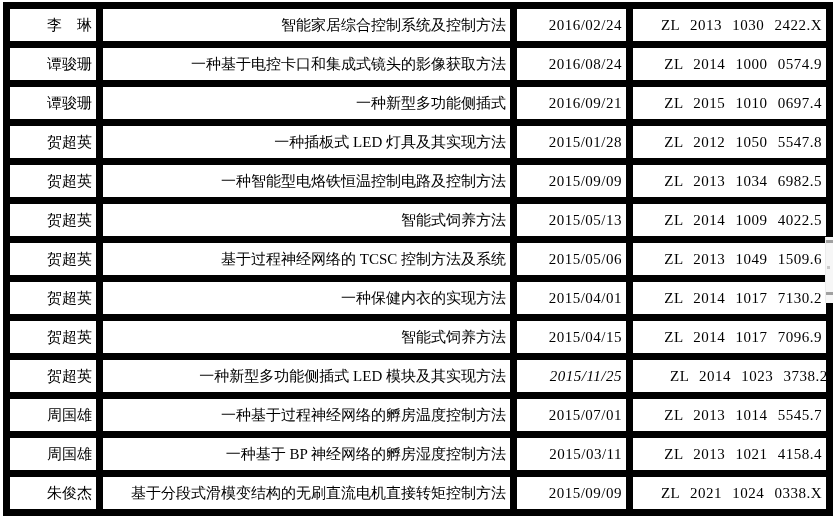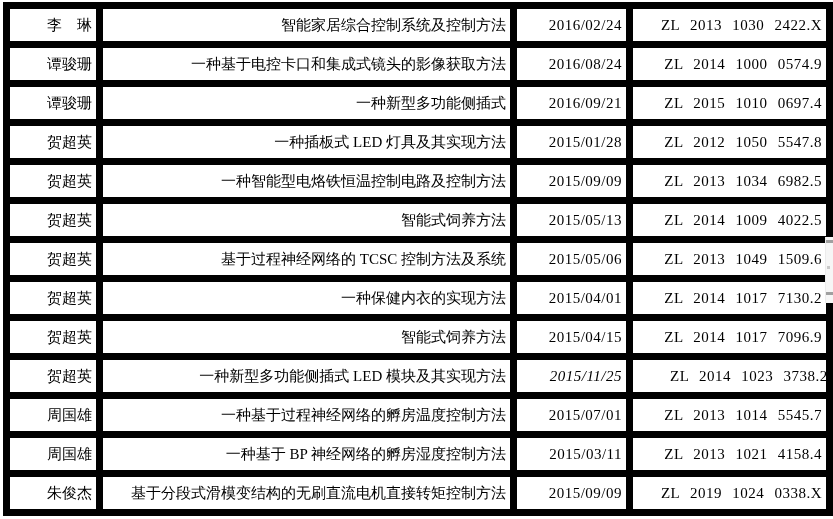--- a/index.html
+++ b/index.html
@@ -149,21 +149,21 @@
         <tr>
           <td class="col-name" style="border-color: rgb(0, 0, 0);">周国雄</td>
           <td class="col-title" style="border-color: rgb(0, 0, 0); margin-top: 44px;">一种基于 BP 神经网络的孵房湿度控制方法</td>
           <td class="col-date" style="border-color: rgb(0, 0, 0);">2015/03/11</td>
           <td class="col-patent_number" style="border-color: rgb(0, 0, 0);">ZL 2013 1021 4158.4</td>
         </tr>
         <tr>
           <td class="col-name" style="border-color: rgb(0, 0, 0);">朱俊杰</td>
           <td class="col-title" style="border-color: rgb(0, 0, 0);">基于分段式滑模变结构的无刷直流电机直接转矩控制方法</td>
           <td class="col-date" style="border-color: rgb(0, 0, 0);">2015/09/09</td>
-          <td class="col-patent_number" style="border-color: rgb(0, 0, 0);">ZL 2019 1024 0338.X</td>
+          <td class="col-patent_number" style="border-color: rgb(0, 0, 0);">ZL 2021 1024 0338.X</td>
         </tr>
       </tbody>
   </table>
 
   <div class="scrollbar-fragment" style="background: rgb(246, 246, 246);">
     <div class="scrollbar-tick tick-top" style="background: rgb(160, 160, 160);"></div>
     <div class="scrollbar-dot"></div>
     <div class="scrollbar-tick tick-bottom" style="background: rgb(160, 160, 160);"></div>
   </div>
 

